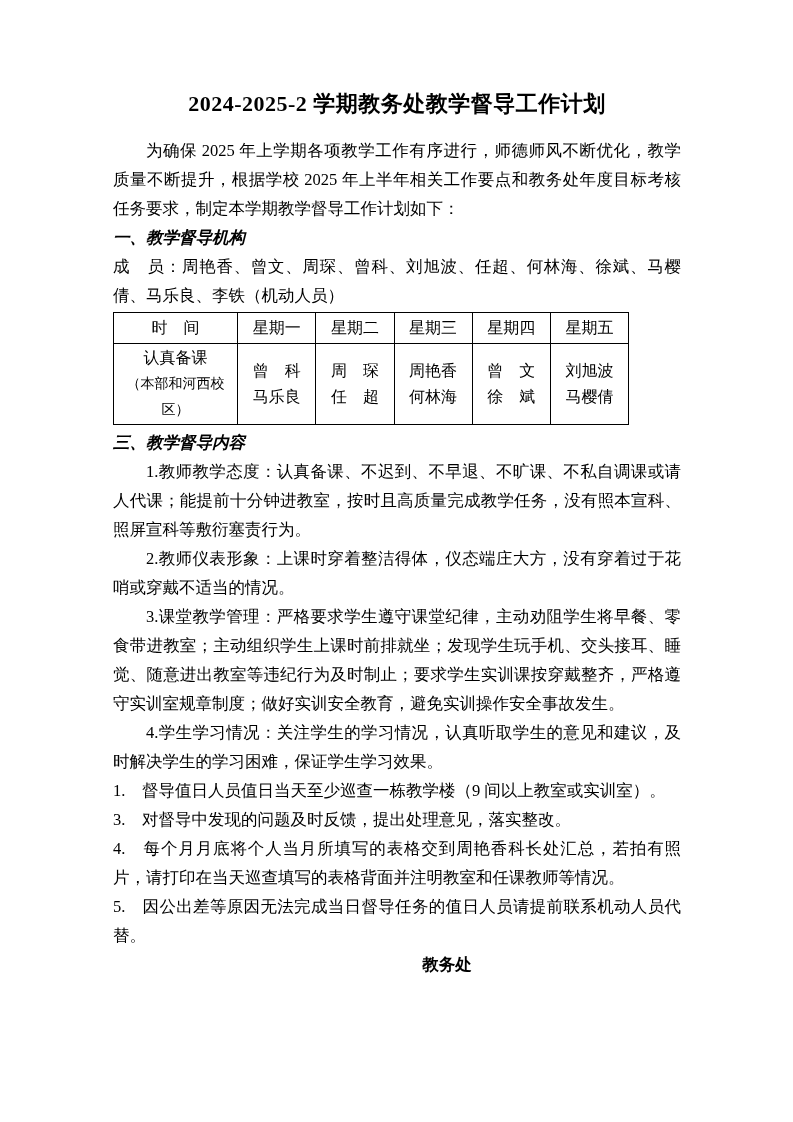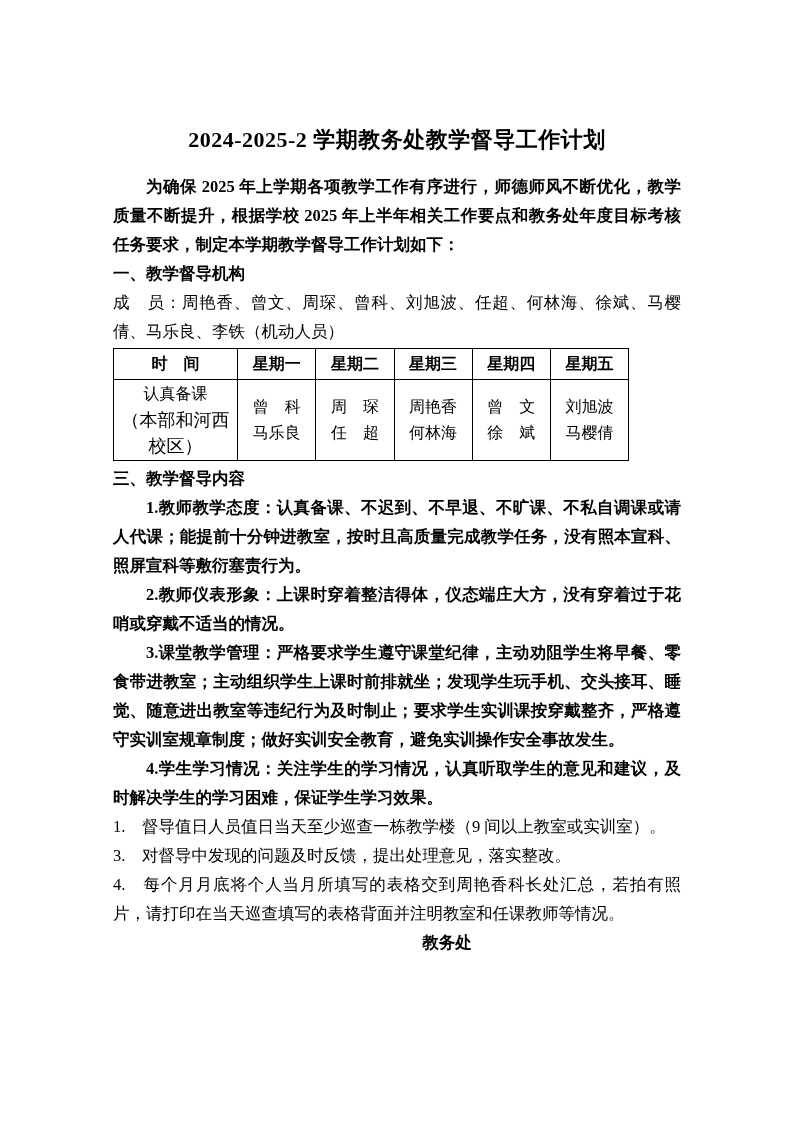--- a/index.html
+++ b/index.html
@@ -12,65 +12,65 @@
     height: 1122px;
     font-family: "Liberation Serif", "DejaVu Serif", serif;
     color: #000000;
     overflow: hidden;
   }
   .page {
     box-sizing: border-box;
     width: 793px;
     height: 786px;
     padding: 88px 112px 40px 113px;
-    margin-top: 36px;
   }
   .doc-title {
     font-size: 22px;
     font-weight: bold;
     text-align: center;
     margin: 0 0 16px 0;
     line-height: 32px;
     letter-spacing: 0.5px;
   }
   p.body-line {
     font-size: 16.5px;
     line-height: 29px;
     margin: 0;
     text-align: justify;
   }
-  p.indent2 { text-indent: 2em; font-weight: bold; }
+  p.indent2 { text-indent: 2em; }
   h2.sec-heading {
     font-size: 16.5px;
     font-weight: bold;
     line-height: 29px;
     margin: 0;
+    font-style: italic;
   }
   table.duty {
     border-collapse: collapse;
     table-layout: fixed;
     width: 516px;
     margin: 2px 0 3px 0;
   }
   table.duty th, table.duty td {
     border: 1.8px solid #000;
     text-align: center;
     vertical-align: middle;
     padding: 1px 2px;
     font-size: 16px;
   }
   table.duty th {
-    font-weight: bold;
+    font-weight: normal;
     height: 28px;
   }
   table.duty td { height: 54px; }
   .col-time { width: 124px; }
   .col-day  { width: 78px; }
   .cell-line  { line-height: 26px; }
-  .cell-sub   { line-height: 26px; font-size: 18px; text-align: center; }
+  .cell-sub   { line-height: 26px; font-size: 14px; text-align: center; }
   .sig-block {
     margin-left: 100px;
     text-align: center;
     margin-top: 0;
   }
   .sig-name {
     font-size: 16.5px;
     font-weight: bold;
     line-height: 30px;
     margin: 0;
@@ -138,19 +138,20 @@
 
   <h2 class="sec-heading">三、教学督导内容</h2>
   <p class="body-line indent2">1.教师教学态度：认真备课、不迟到、不早退、不旷课、不私自调课或请人代课；能提前十分钟进教室，按时且高质量完成教学任务，没有照本宣科、照屏宣科等敷衍塞责行为。</p>
   <p class="body-line indent2">2.教师仪表形象：上课时穿着整洁得体，仪态端庄大方，没有穿着过于花哨或穿戴不适当的情况。</p>
   <p class="body-line indent2">3.课堂教学管理：严格要求学生遵守课堂纪律，主动劝阻学生将早餐、零食带进教室；主动组织学生上课时前排就坐；发现学生玩手机、交头接耳、睡觉、随意进出教室等违纪行为及时制止；要求学生实训课按穿戴整齐，严格遵守实训室规章制度；做好实训安全教育，避免实训操作安全事故发生。</p>
   <p class="body-line indent2">4.学生学习情况：关注学生的学习情况，认真听取学生的意见和建议，及时解决学生的学习困难，保证学生学习效果。</p>
 
   <p class="body-line">1.　督导值日人员值日当天至少巡查一栋教学楼（9 间以上教室或实训室）。</p>
   <p class="body-line">3.　对督导中发现的问题及时反馈，提出处理意见，落实整改。</p>
   <p class="body-line">4.　每个月月底将个人当月所填写的表格交到周艳香科长处汇总，若拍有照片，请打印在当天巡查填写的表格背面并注明教室和任课教师等情况。</p>
+  <p class="body-line">5.　因公出差等原因无法完成当日督导任务的值日人员请提前联系机动人员代替。</p>
 
   <div class="sig-block">
     <p class="sig-name">教务处</p>
 
   </div>
 
 </div>
 
 </body></html>

